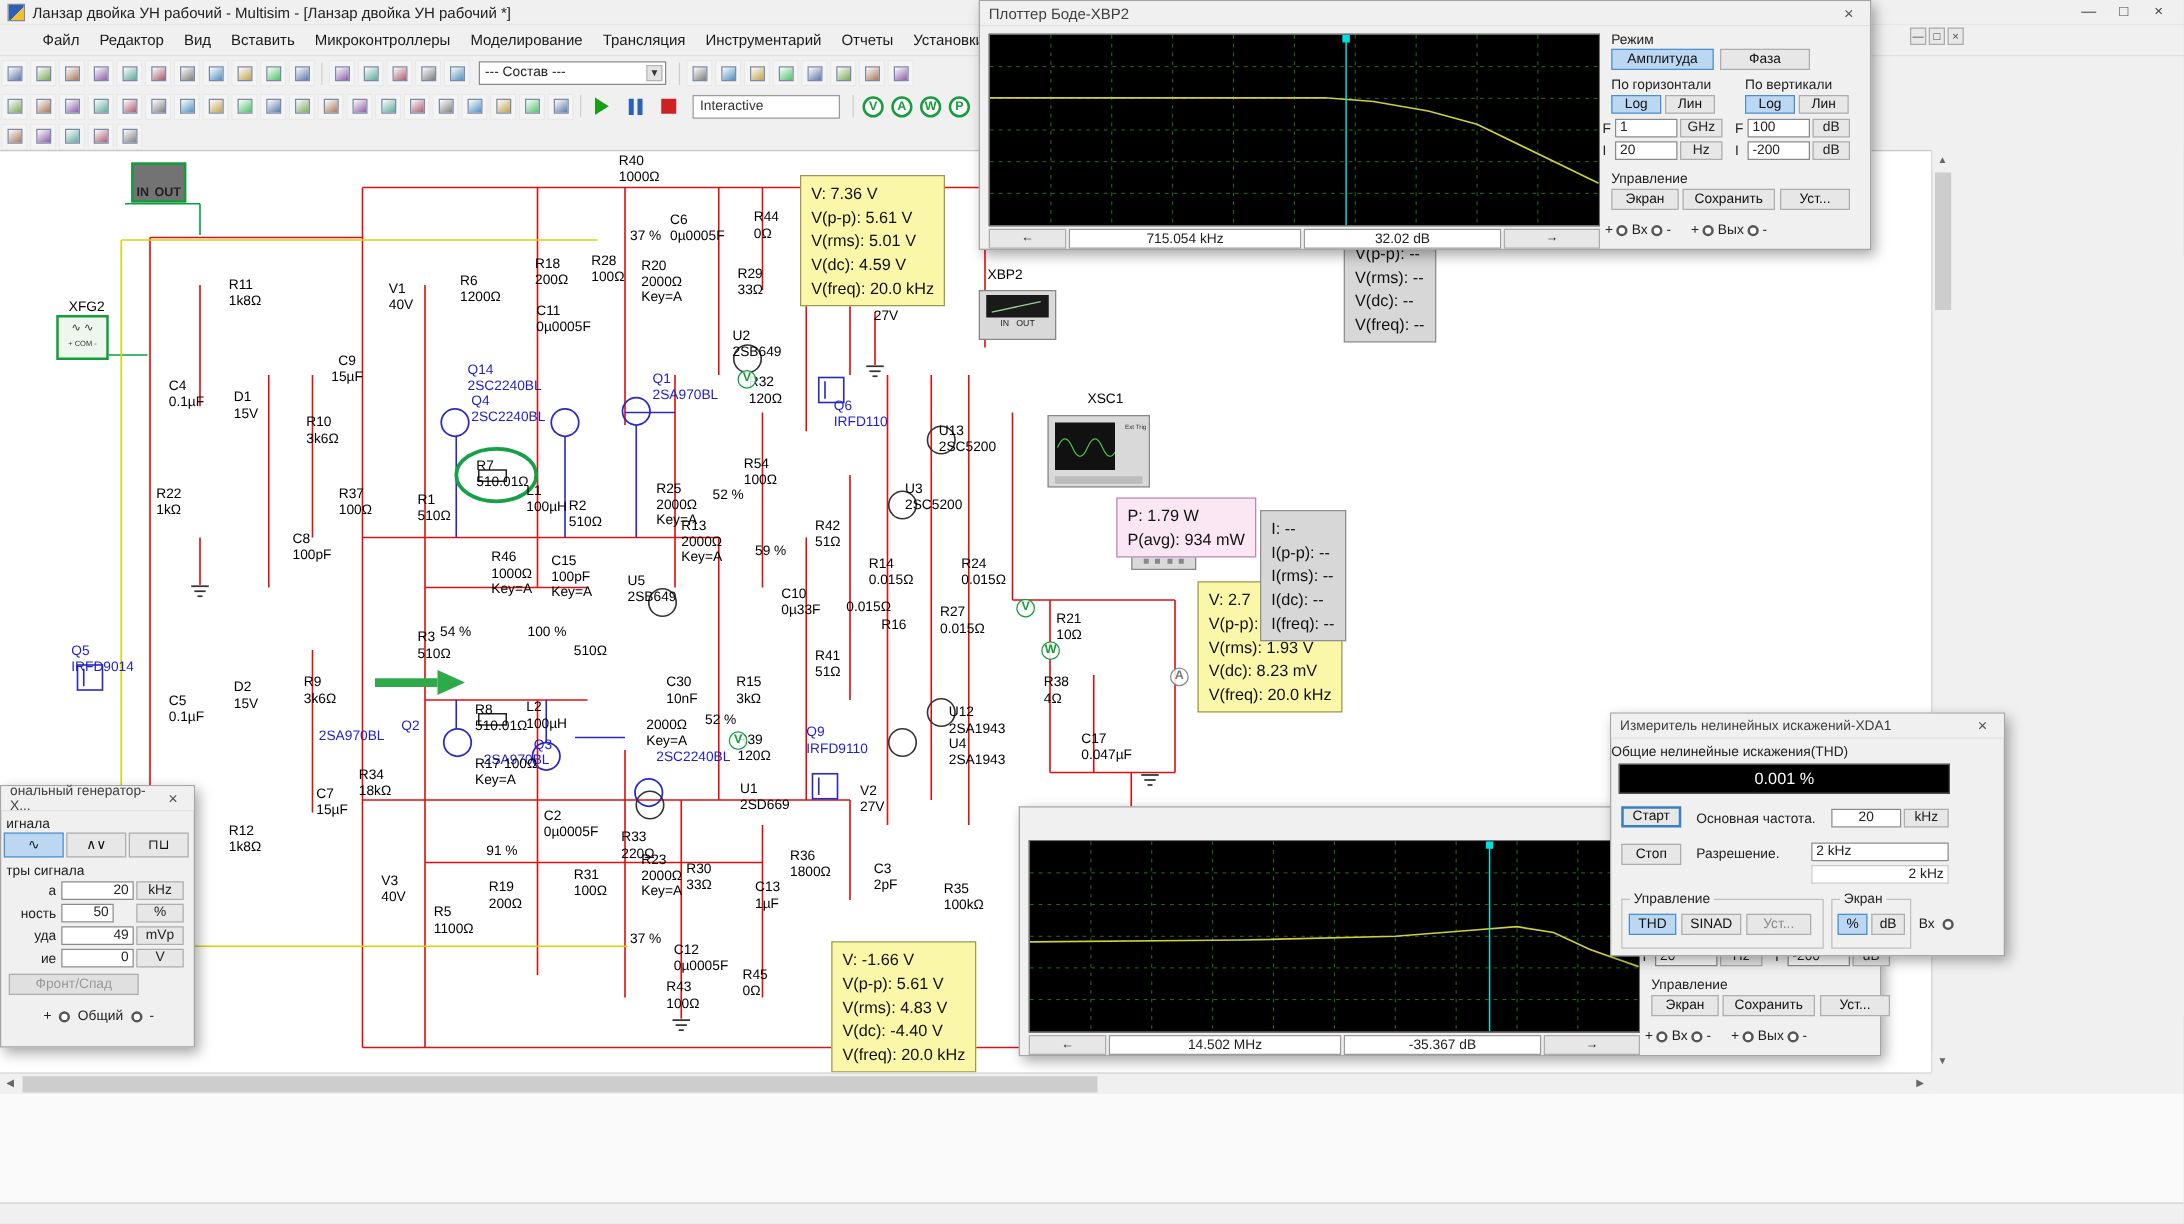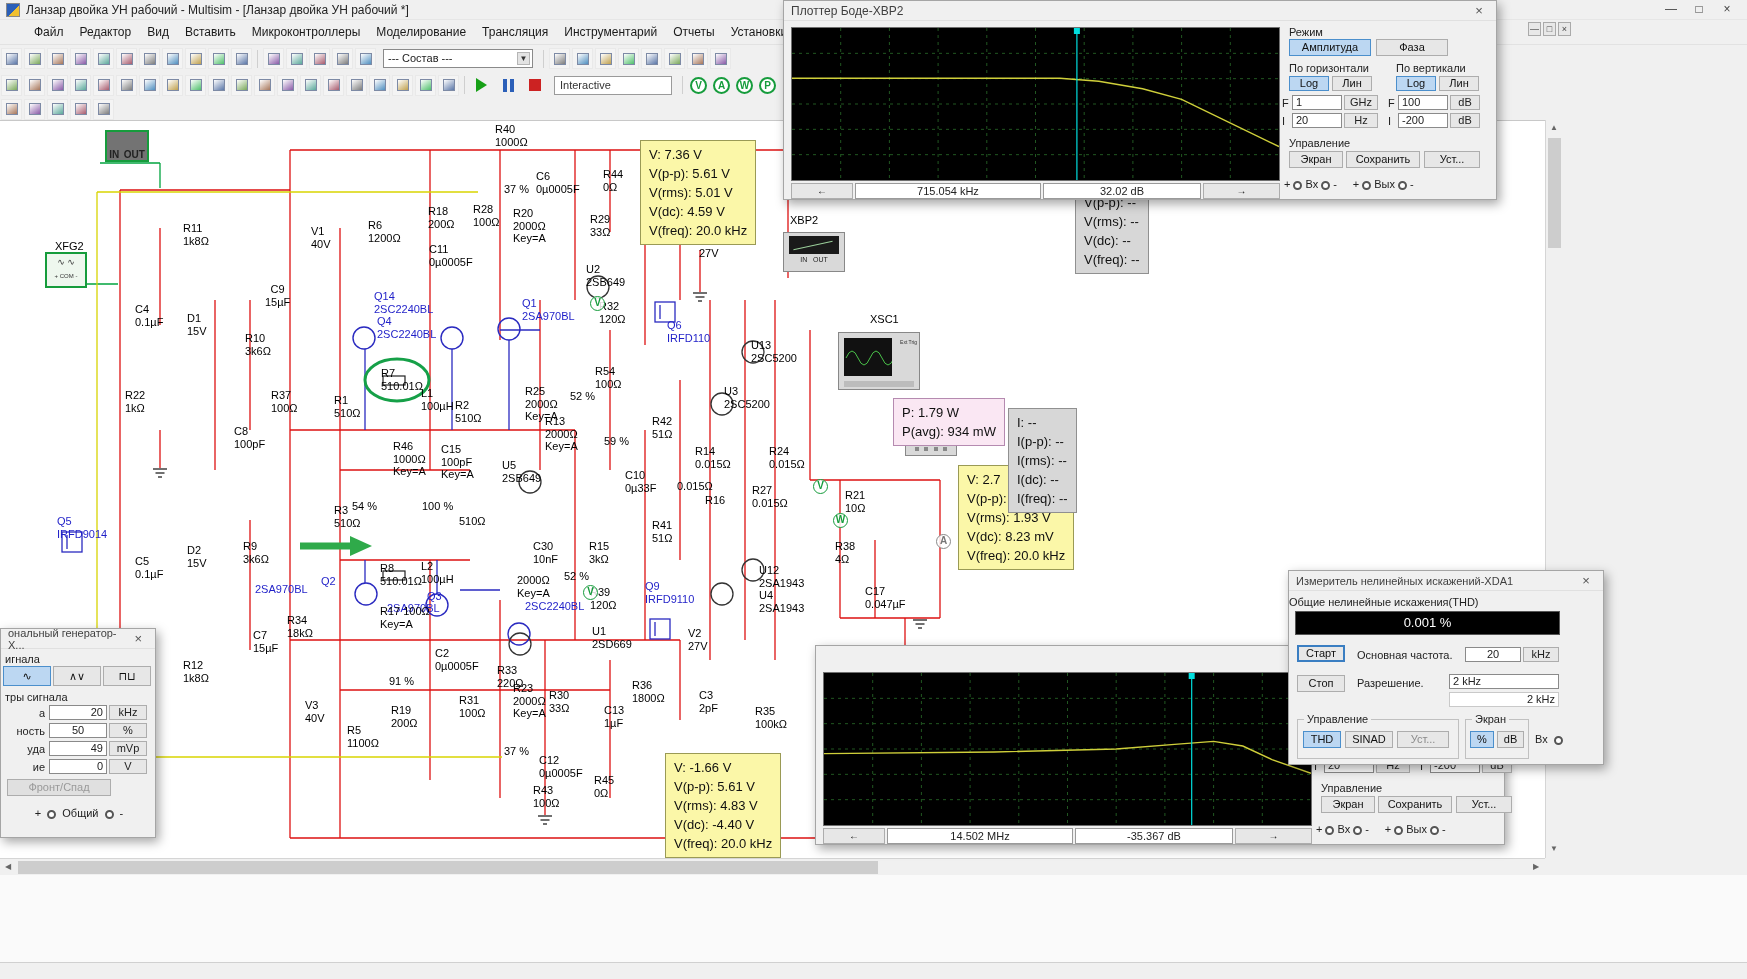--- a/index.html
+++ b/index.html
@@ -546,21 +546,21 @@
         <div class="sbtn on" style="position: relative; width: 48px; height: 20px; line-height: 18px; margin-right: 2px;">∿</div>
         <div class="sbtn" style="position: relative; width: 48px; height: 20px; line-height: 18px; margin-right: 2px;">∧∨</div>
         <div class="sbtn" style="position: relative; width: 48px; height: 20px; line-height: 18px; margin-right: 2px;">⊓⊔</div>
       </div>
     <div class="lbl" style="left:4px;top:62px">тры сигнала</div>
     <div id="fgrows">
         <div class="lbl" style="left: 4px; top: 78px; width: 40px; text-align: right; overflow: hidden;">а</div>
         <div class="fld" style="left: 48px; top: 76px; width: 58px; text-align: right;">20</div>
         <div class="unit" style="left: 108px; top: 76px; width: 38px;">kHz</div>
         <div class="lbl" style="left: 4px; top: 96px; width: 40px; text-align: right; overflow: hidden;">ность</div>
-        <div class="fld" style="left: 48px; top: 94px; width: 58px; text-align: center;">50</div>
+        <div class="fld" style="left: 48px; top: 94px; width: 42px; text-align: right;">50</div>
         <div class="unit" style="left: 108px; top: 94px; width: 38px;">%</div>
         <div class="lbl" style="left: 4px; top: 114px; width: 40px; text-align: right; overflow: hidden;">уда</div>
         <div class="fld" style="left: 48px; top: 112px; width: 58px; text-align: right;">49</div>
         <div class="unit" style="left: 108px; top: 112px; width: 38px;">mVp</div>
         <div class="lbl" style="left: 4px; top: 132px; width: 40px; text-align: right; overflow: hidden;">ие</div>
         <div class="fld" style="left: 48px; top: 130px; width: 58px; text-align: right;">0</div>
         <div class="unit" style="left: 108px; top: 130px; width: 38px;">V</div>
       </div>
     <div class="sbtn" style="left:6px;top:150px;width:104px;color:#9a9a9a;background:#e0e0e0">Фронт/Спад</div>
     <div class="trow" style="left:8px;top:178px;width:140px;text-align:center">

